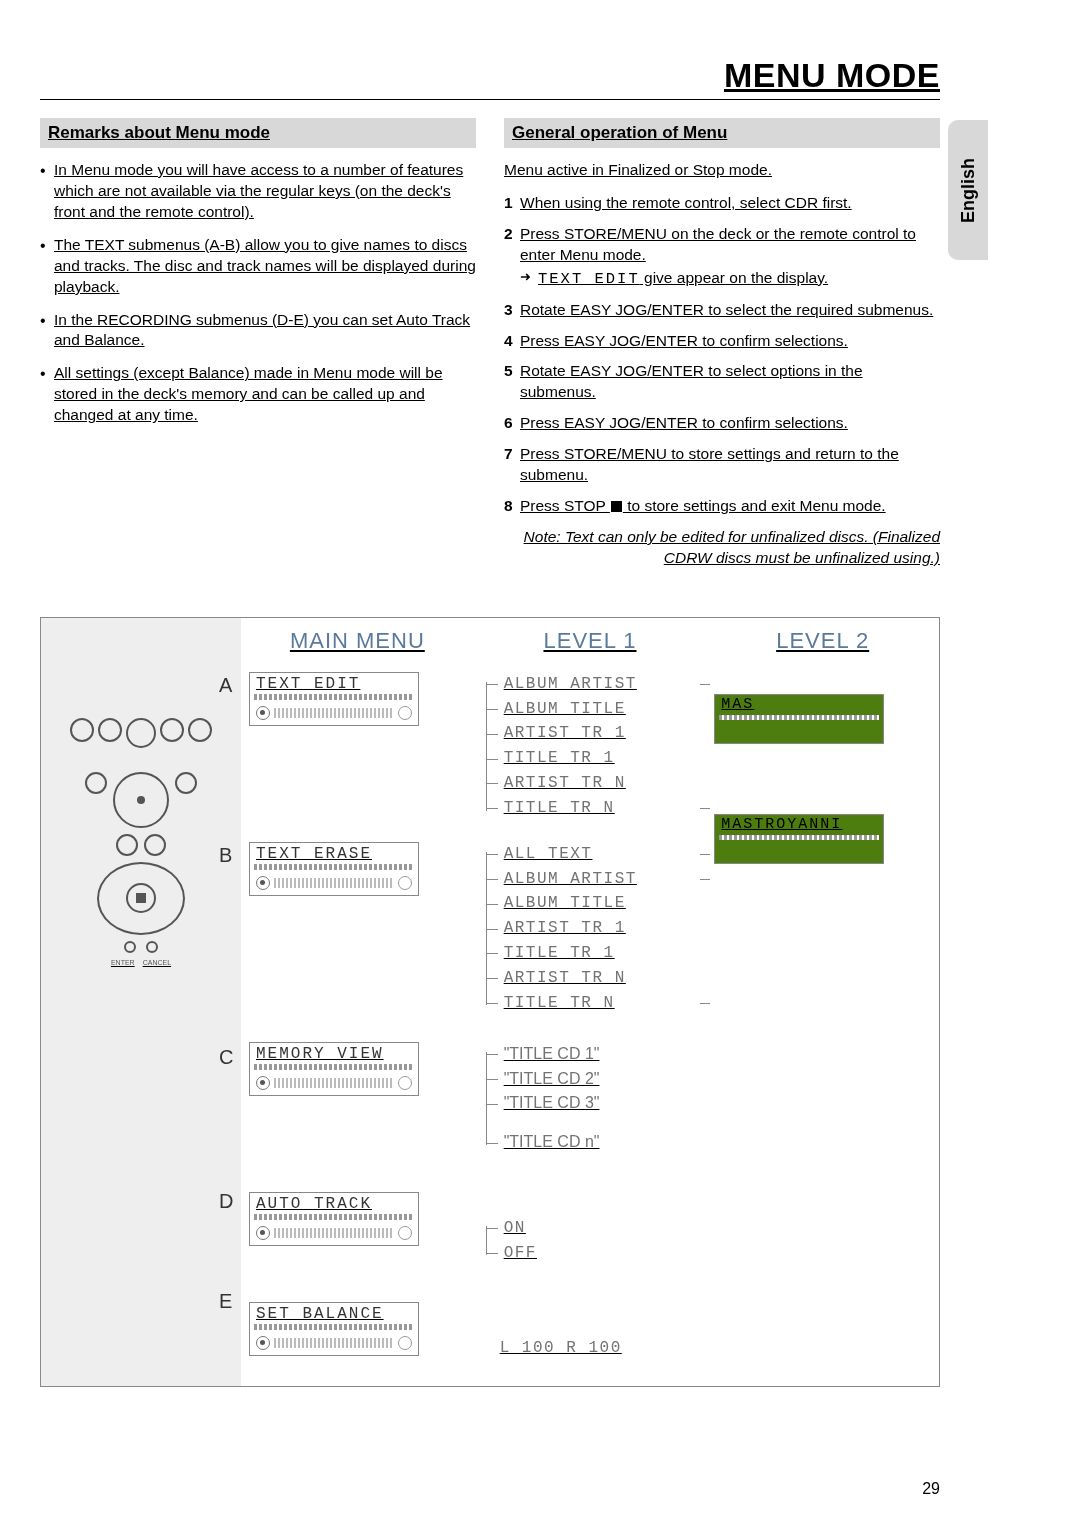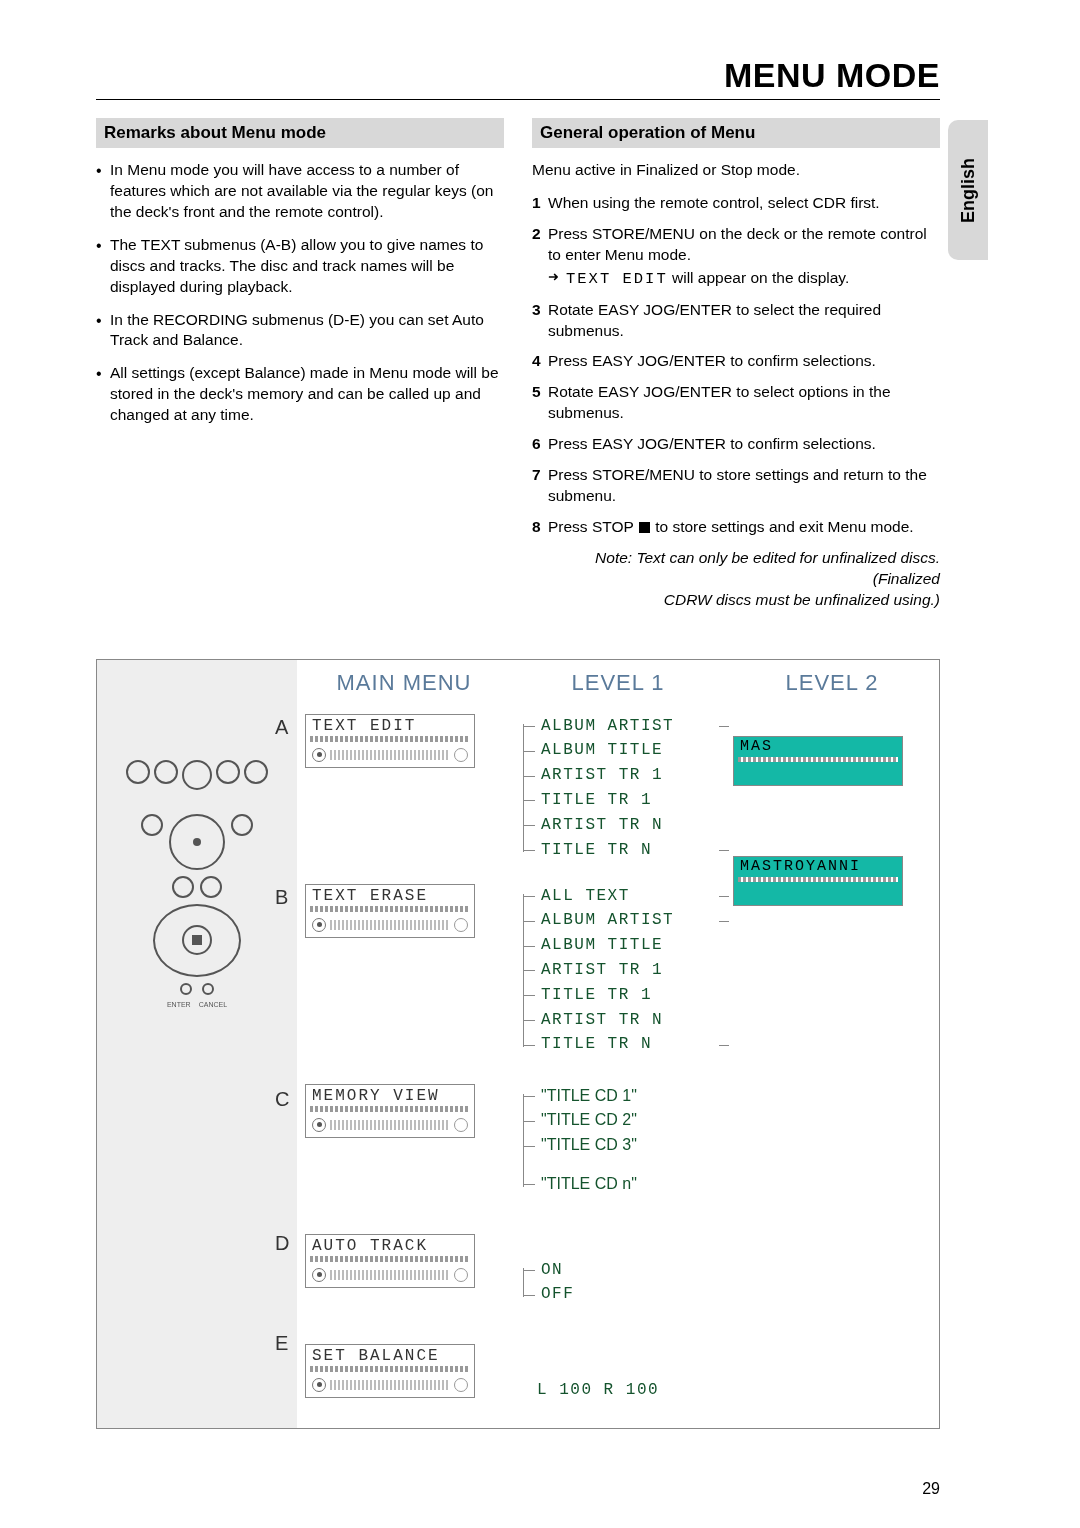--- a/index.html
+++ b/index.html
@@ -1,17 +1,17 @@
 <!DOCTYPE html>
 <html><head>
 <meta charset="utf-8">
 <style>
   * { box-sizing: border-box; margin: 0; padding: 0; }
   html, body { width: 1080px; height: 1528px; background: #fff; font-family: Arial, Helvetica, sans-serif; color: #000; }
-  .page { position: relative; width: 1012px; height: 1528px; padding: 56px 72px 40px 96px; }
+  .page { position: relative; width: 1012px; height: 1528px; padding: 56px 72px 40px 40px; text-decoration: underline; }
   .header { text-align: right; border-bottom: 1.5px solid #000; padding-bottom: 4px; margin-bottom: 18px; }
   .header h1 { font-size: 34px; font-weight: bold; letter-spacing: 0.5px; }
   .side-tab { position: absolute; right: 24px; top: 120px; width: 40px; height: 140px; background: #d8d8d8; border-top-left-radius: 10px; border-bottom-left-radius: 10px; display: flex; align-items: center; justify-content: center; }
   .side-tab span { transform: rotate(-90deg); font-weight: bold; font-size: 18px; }
   .columns { display: flex; gap: 28px; }
   .col { flex: 1; }
   .section-title { background: #d8d8d8; font-weight: bold; font-size: 17px; padding: 5px 8px; margin-bottom: 12px; }
   .body-text { font-size: 15.5px; line-height: 1.35; }
   .body-text p, .body-text li { margin-bottom: 12px; }
   .bullet-list { list-style: none; padding-left: 0; }
@@ -39,48 +39,48 @@
   .remote2 .dot { width:8px;height:8px;background:#555;border-radius:50%; }
   .remote2 .row { display:flex; gap:6px; }
   .remote2 .btn { width:22px;height:22px;border:2px solid #555;border-radius:50%; }
   .remote2 .big-ring { width:88px;height:88px;border:2px solid #555; border-radius:50%; display:flex;align-items:center;justify-content:center; }
   .remote2 .stop-ring { width:30px;height:30px;border:2px solid #555;border-radius:50%;display:flex;align-items:center;justify-content:center; }
   .remote2 .stop-ring::after { content:""; width:10px;height:10px;background:#555; }
   .remote2 .tiny-row { display:flex; gap:10px; }
   .remote2 .tiny { width:12px;height:12px;border:2px solid #555;border-radius:50%; }
   .remote2 .lbl-row { display:flex; gap:8px; font-size:7px; color:#555; }
 
-  .dg-cols { flex:1; display:flex; }
+  .dg-cols { flex:1; display:flex;justify-content:flex-end; }
   .dg-col { flex:1; padding: 10px 8px 10px 8px; position:relative; }
   .dg-col + .dg-col { border-left: 0; }
   .dg-col-title { text-align:center; color:#5a7a9a; font-size:22px; letter-spacing:1px; margin-bottom:18px; font-weight:normal; }
   .menu-block { margin-bottom: 20px; position: relative; }
   .display-box { width: 170px; background:#fff; border:1px solid #888; padding:2px 0 0 0; }
   .display-box .txt { font-family:"Courier New",monospace; font-size:16px; letter-spacing:2px; padding:0 6px; color:#333; }
   .display-box .dots { height:6px; background: repeating-linear-gradient(90deg,#999 0 3px,#fff 3px 5px); margin:1px 4px; }
   .display-box .body { height:24px; display:flex; align-items:center; gap:4px; padding:0 6px; }
   .display-box .disc { width:14px;height:14px;border:1px solid #777;border-radius:50%; display:flex;align-items:center;justify-content:center; }
   .display-box .disc::after{content:"";width:5px;height:5px;background:#555;border-radius:50%;}
   .display-box .squiggle { flex:1; height:10px; background: repeating-linear-gradient(90deg,#bbb 0 2px,#fff 2px 4px); }
   .display-box .circ { width:14px;height:14px;border:1px solid #999;border-radius:50%; }
 
   .row-label { position:absolute; left:-22px; font-size:20px; color:#333; font-weight:normal; }
   .rowA { top: 56px; } .rowB { top: 226px; } .rowC { top: 428px; } .rowD { top: 572px; } .rowE { top: 672px; }
 
-  .lvl-list { color:#14532d; font-family:"Courier New",monospace; font-size:16px; letter-spacing:1.5px; line-height:1.55; padding-left:18px; position:relative; }
+  .lvl-list { color:#737373; font-family:"Courier New",monospace; font-size:16px; letter-spacing:1.5px; line-height:1.55; padding-left:18px; position:relative; }
   .lvl-list .item { position:relative; padding-left:4px; white-space:nowrap; }
   .lvl-list .item::before { content:""; position:absolute; left:-14px; top:50%; width:12px; height:1px; background:#888; }
   .lvl-list .item.right-branch::after { content:""; position:absolute; right:-12px; top:50%; width:10px; height:1px; background:#888; }
   .lvl-list::before { content:""; position:absolute; left:4px; top:10px; bottom:10px; width:1px; background:#888; }
   .lvl-list.quoted { font-family: Arial, sans-serif; letter-spacing:0; }
   .lvl-list.no-stem::before { display:none; }
   .lvl-list.no-stem .item::before { display:none; }
 
   .lvl2-slot { margin-top: 40px; }
-  .mini-display { width: 170px; background:#14b8a6; border:1px solid #888; }
+  .mini-display { width: 170px; background:#4d7c0f; border:1px solid #888; }
   .mini-display .txt { font-family:"Courier New",monospace; font-size:15px; letter-spacing:2px; padding:1px 6px; }
   .mini-display .dots { height:5px; background: repeating-linear-gradient(90deg,#999 0 3px,#fff 3px 5px); margin:1px 4px; }
   .mini-display .body { height:22px; display:flex; align-items:center; gap:4px; padding:0 6px; }
 
   .page-num { position:absolute; bottom:30px; right:72px; font-size:16px; }
 </style>
 </head>
 <body>
 
 <div class="page">
@@ -106,21 +106,21 @@
       </div>
     </div>
 
     <div class="col">
       <div class="section-title">General operation of Menu</div>
       <div class="body-text">
         <p>Menu active in Finalized or Stop mode.</p>
         <ul class="num-list">
           <li><span class="num">1</span><span>When using the remote control, select CDR first.</span></li>
           <li><span class="num">2</span><span>Press STORE/MENU on the deck or the remote control to enter Menu mode.</span>
-            <div class="arrow-line"><span class="seg">TEXT EDIT</span><span> will appear on the display.</span></div>
+            <div class="arrow-line"><span class="seg">TEXT EDIT</span><span> give appear on the display.</span></div>
           </li>
           <li><span class="num">3</span><span>Rotate EASY JOG/ENTER to select the required submenus.</span></li>
           <li><span class="num">4</span><span>Press EASY JOG/ENTER to confirm selections.</span></li>
           <li><span class="num">5</span><span>Rotate EASY JOG/ENTER to select options in the submenus.</span></li>
           <li><span class="num">6</span><span>Press EASY JOG/ENTER to confirm selections.</span></li>
           <li><span class="num">7</span><span>Press STORE/MENU to store settings and return to the submenu.</span></li>
           <li><span class="num">8</span><span>Press STOP </span><span class="stop-sq"></span><span> to store settings and exit Menu mode.</span></li>
         </ul>
         <p class="note">
           <span>Note: Text can only be edited for unfinalized discs. (Finalized</span>

